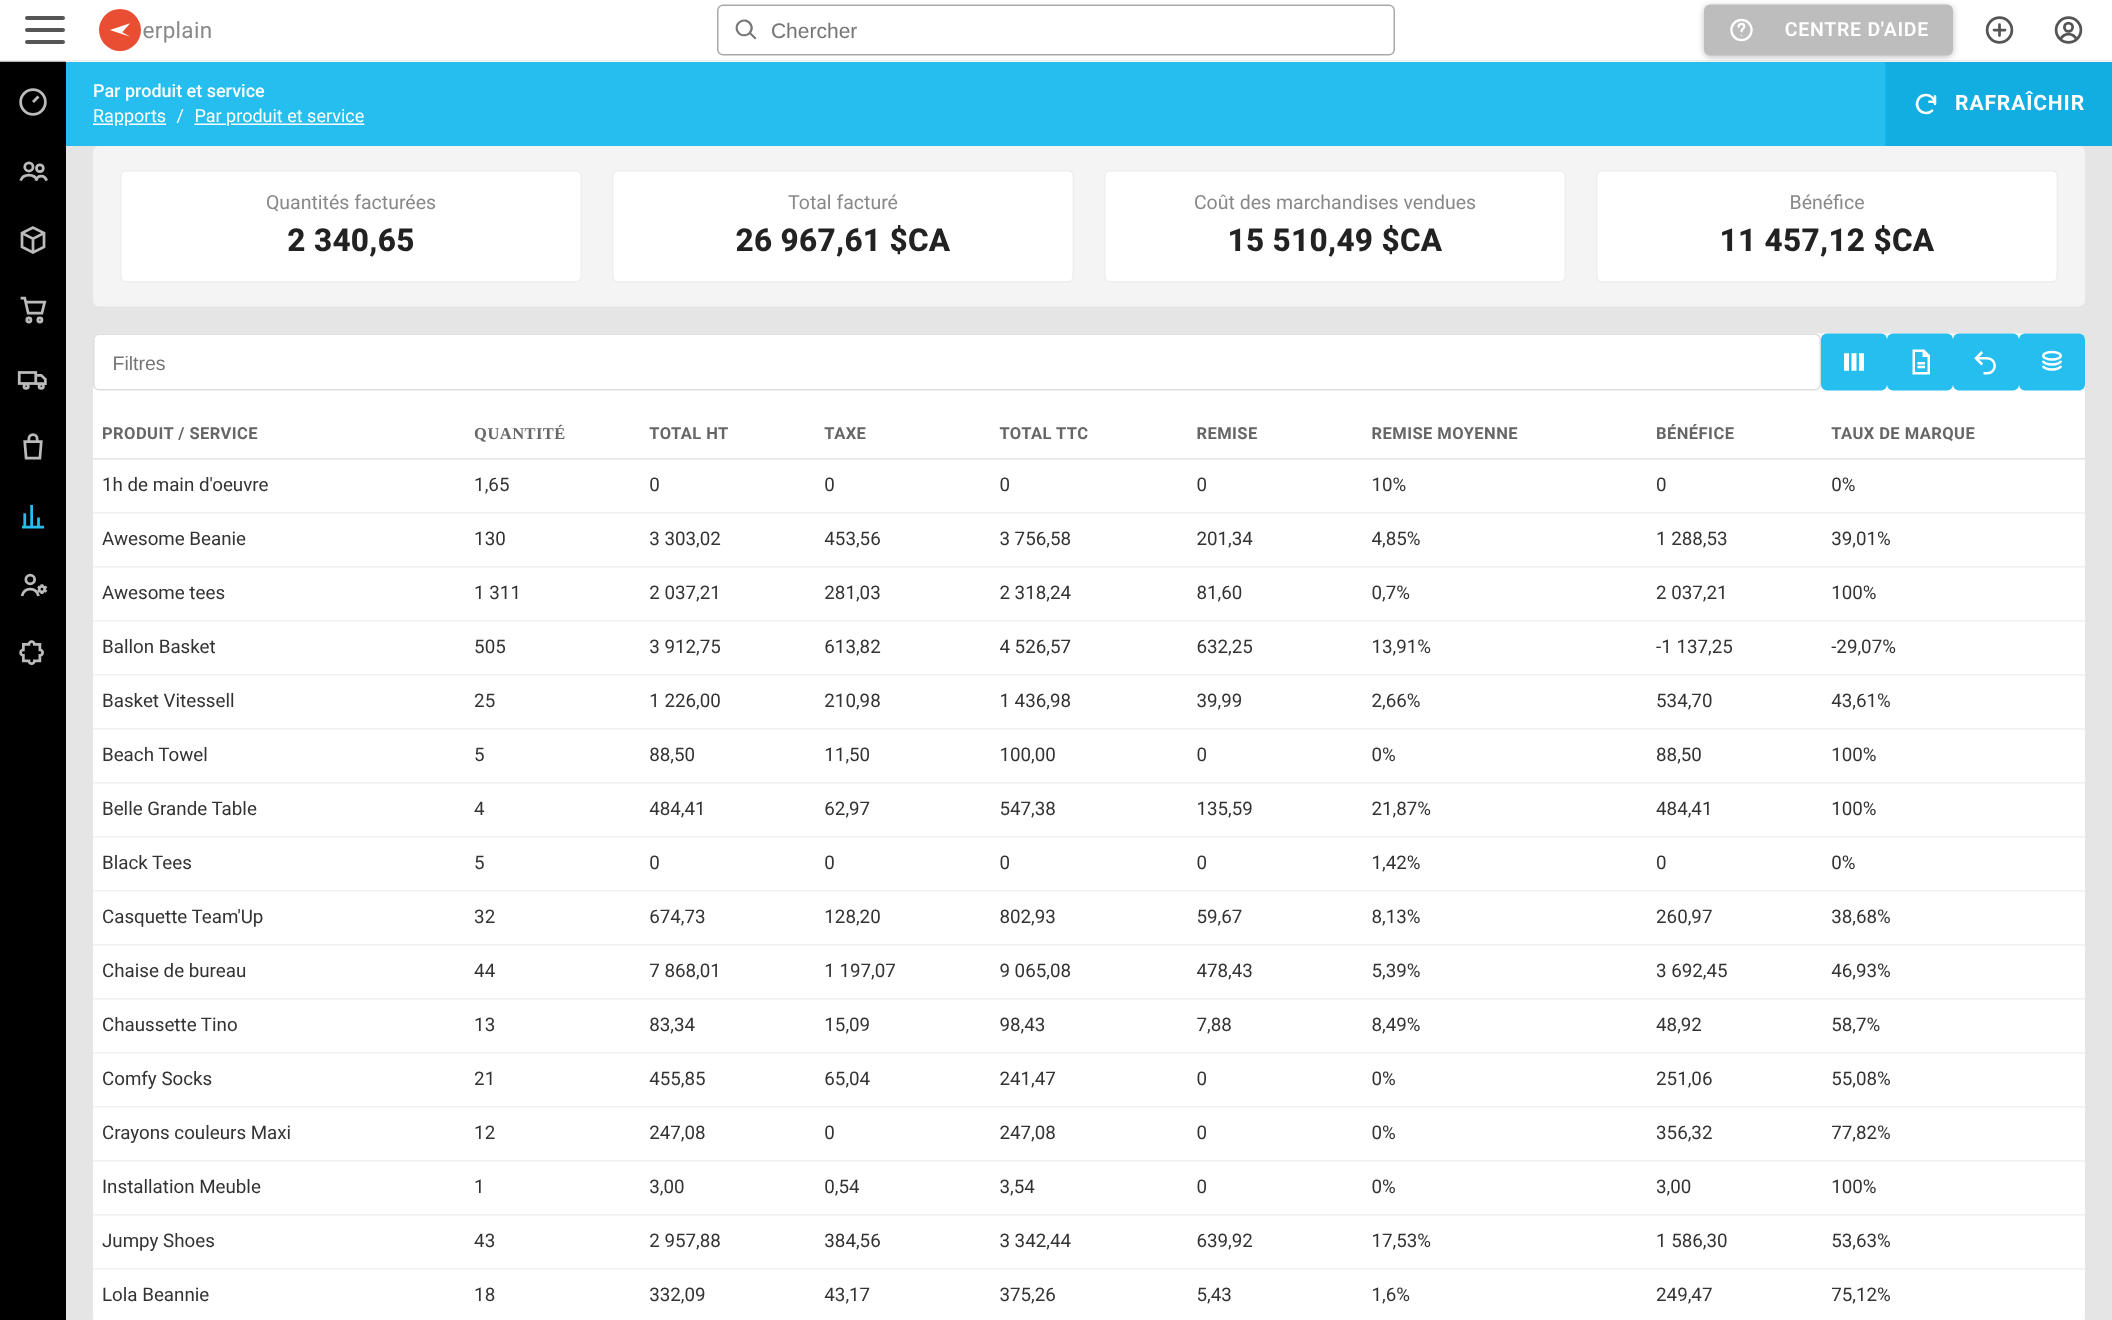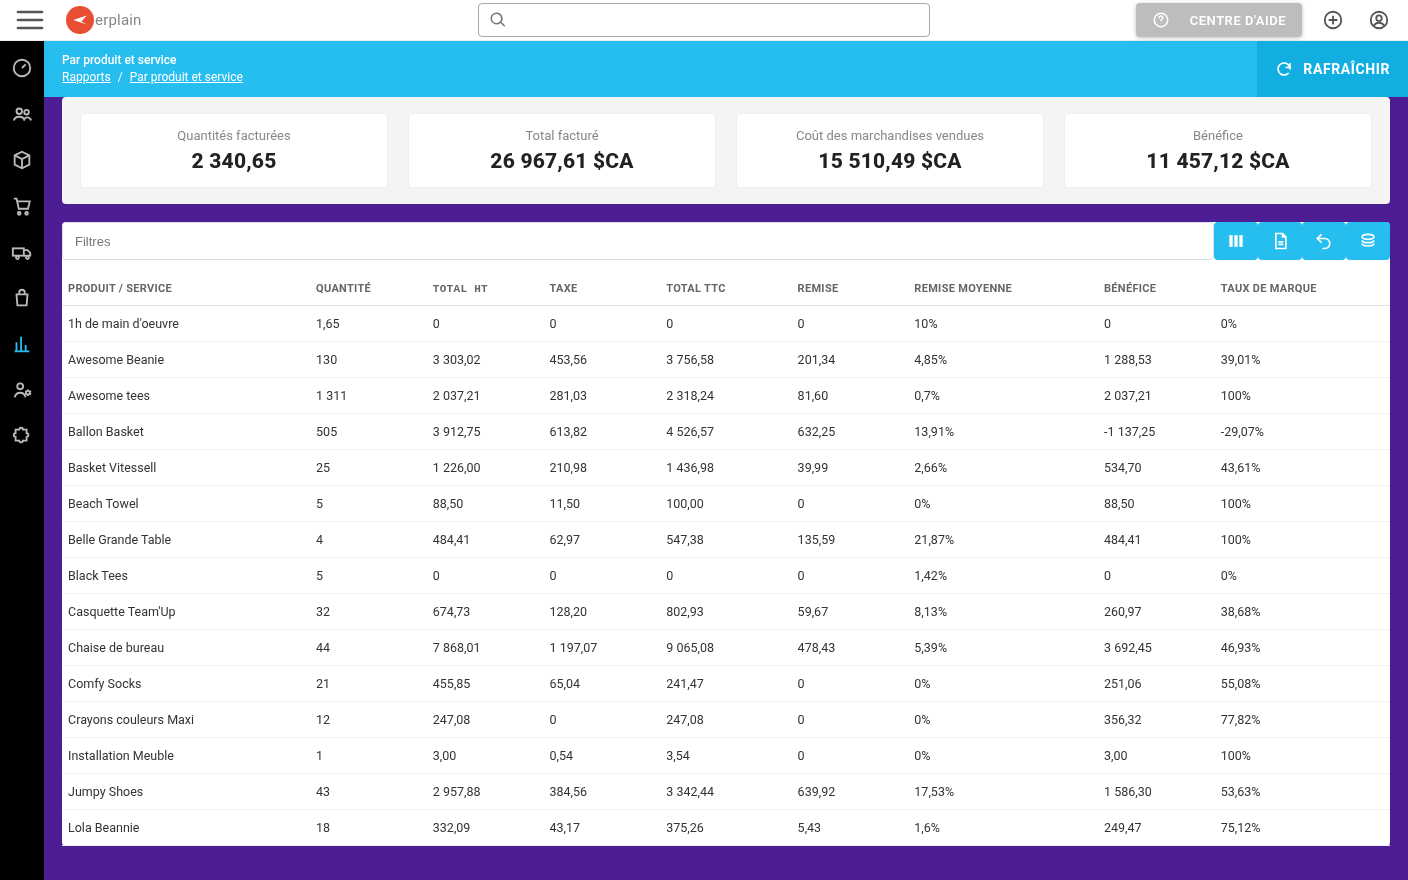--- a/index.html
+++ b/index.html
@@ -67,21 +67,21 @@
   .layout { display:flex; height: calc(100% - 41px); }
   .rail {
     width:44px; background:#000; color:#bbb;
     display:flex; flex-direction:column; align-items:center;
     padding-top:14px; gap:20px;
   }
   .rail-item { width:26px; height:26px; display:flex; align-items:center; justify-content:center; cursor:pointer; color:#bbb; }
   .rail-item.active { color:#26bdef; }
   .rail-item svg { width:22px; height:22px; fill:none; stroke:currentColor; stroke-width:2; }
   
-  .main { flex:1; overflow:auto; background:#4c1d95; }
+  .main { flex:1; overflow:auto; background:#e5e5e5; }
   .blue-bar {
     background:#26bdef; color:#fff; height:56px;
     display:flex; align-items:center; justify-content:space-between;
     padding: 0 18px; position:relative;
   }
   .blue-bar .titles { font-size:13px; line-height:1.4; }
   .blue-bar .title-line1 { font-size:12px; font-weight:500; }
   .blue-bar .crumbs { font-size:12px; }
   .blue-bar .crumbs a { color:#fff; text-decoration:underline; cursor:pointer; }
   .blue-bar .crumbs .sep { margin: 0 4px; }
@@ -127,22 +127,22 @@
     text-align:left; font-size:11px; font-weight:700; color:#666;
     letter-spacing:0.3px; padding: 10px 6px; border-bottom:1px solid #e4e4e4;
     text-transform:uppercase;
   }
   tbody td {
     font-size:12.5px; color:#333; padding: 10px 6px;
     border-bottom:1px solid #f0f0f0;
     white-space:nowrap;
   }
   thead th:nth-child(1){ width:17%; }
-  thead th:nth-child(2){ width:8%; }
-  thead th:nth-child(3){ width:8%;font-family:Liberation Mono, monospace; }
+  thead th:nth-child(2){ width:8%;font-family:Liberation Serif, serif; }
+  thead th:nth-child(3){ width:8%; }
   thead th:nth-child(4){ width:8%;margin-left:48px; }
   thead th:nth-child(5){ width:9%; }
   thead th:nth-child(6){ width:8%; }
   thead th:nth-child(7){ width:13%; }
   thead th:nth-child(8){ width:8%; }
   thead th:nth-child(9){ width:12%; }
 </style>
 </head>
 <body>
 
@@ -157,20 +157,21 @@
       <svg viewBox="0 0 24 24">
           <path d="M3 12 L21 6 L14 14 L21 18 Z"></path>
         </svg>
     </div>
     <span class="logo-text">erplain</span>
   </div>
   <div class="search-wrap">
     <svg viewBox="0 0 24 24">
         <path d="M10 2a8 8 0 105.3 14l5 5 1.4-1.4-5-5A8 8 0 0010 2zm0 2a6 6 0 110 12 6 6 0 010-12z"></path>
       </svg>
+    <input class="search-input" placeholder="Chercher" style="">
   </div>
   <div class="topbar-right">
     <div class="help-btn">
       <svg viewBox="0 0 24 24">
           <circle cx="12" cy="12" r="9"></circle>
           <path d="M9.5 9a2.5 2.5 0 015 0c0 1.5-2.5 2-2.5 4" stroke-linecap="round"></path>
           <circle cx="12" cy="17" r="0.6" fill="#fff" stroke="none"></circle>
         </svg>
       <span>CENTRE D'AIDE</span>
     </div>
@@ -448,20 +449,31 @@
               <td>44</td>
               <td>7 868,01</td>
               <td>1 197,07</td>
               <td>9 065,08</td>
               <td>478,43</td>
               <td>5,39%</td>
               <td>3 692,45</td>
               <td>46,93%</td>
             </tr>
             <tr>
+              <td>Chaussette Tino</td>
+              <td>13</td>
+              <td>83,34</td>
+              <td>15,09</td>
+              <td>98,43</td>
+              <td>7,88</td>
+              <td>8,49%</td>
+              <td>48,92</td>
+              <td>58,7%</td>
+            </tr>
+            <tr>
               <td>Comfy Socks</td>
               <td>21</td>
               <td>455,85</td>
               <td>65,04</td>
               <td>241,47</td>
               <td>0</td>
               <td>0%</td>
               <td>251,06</td>
               <td>55,08%</td>
             </tr>

